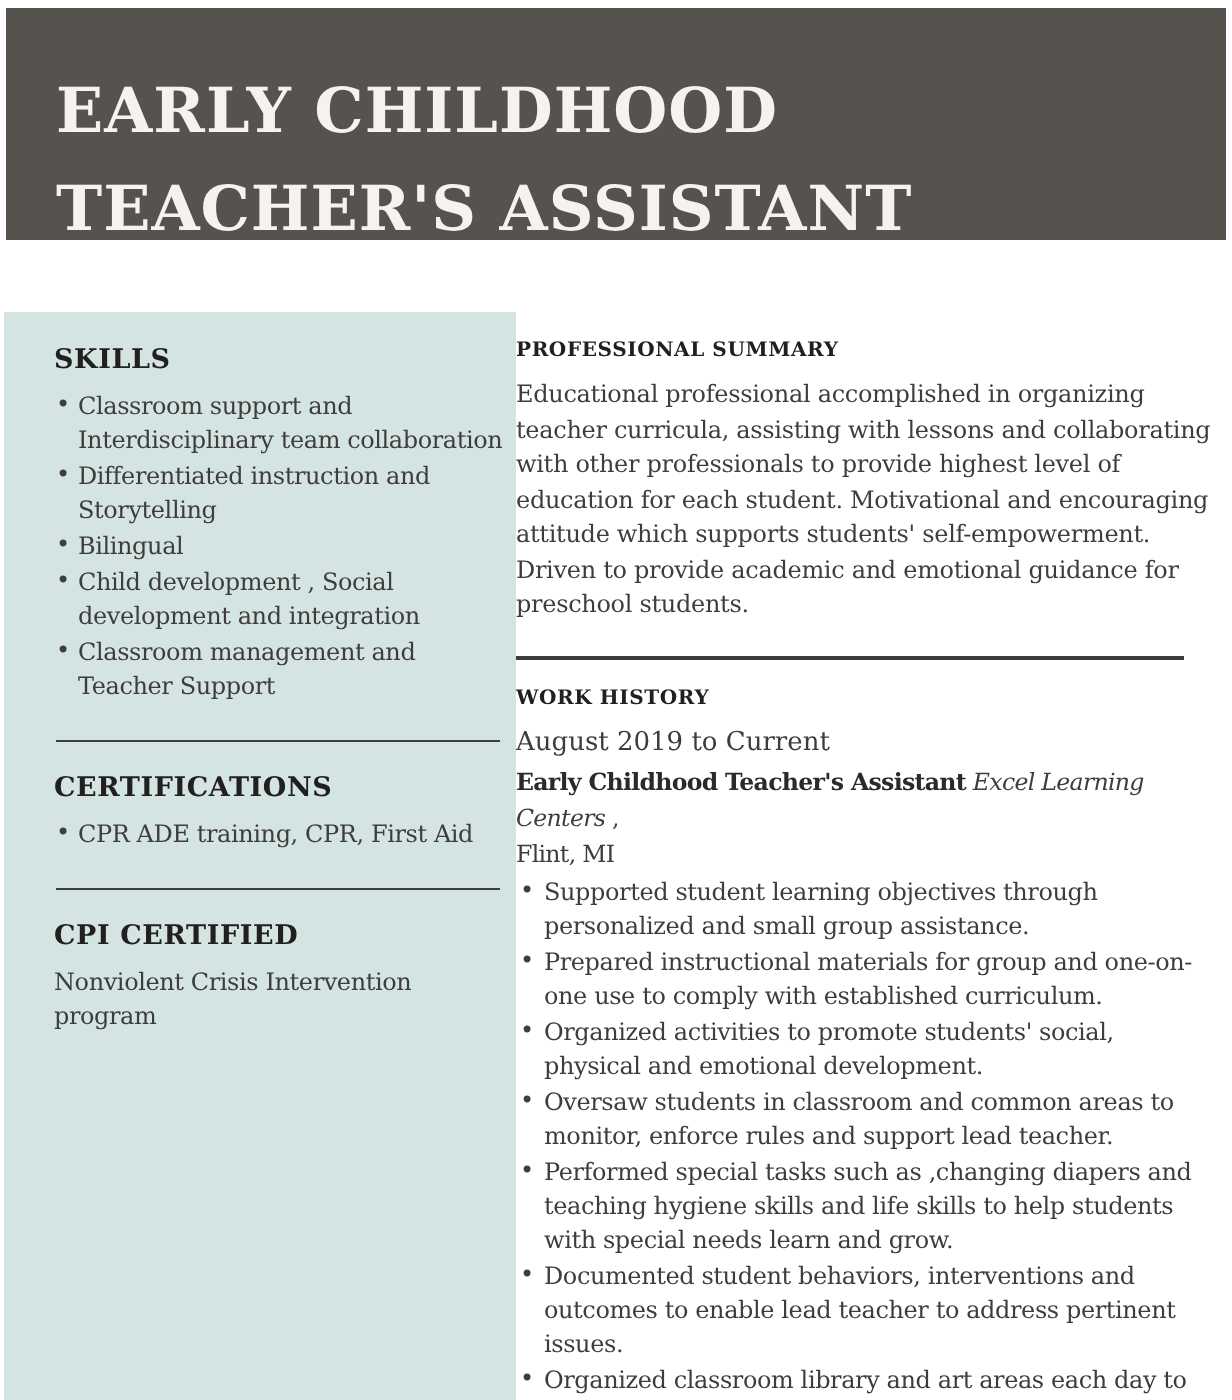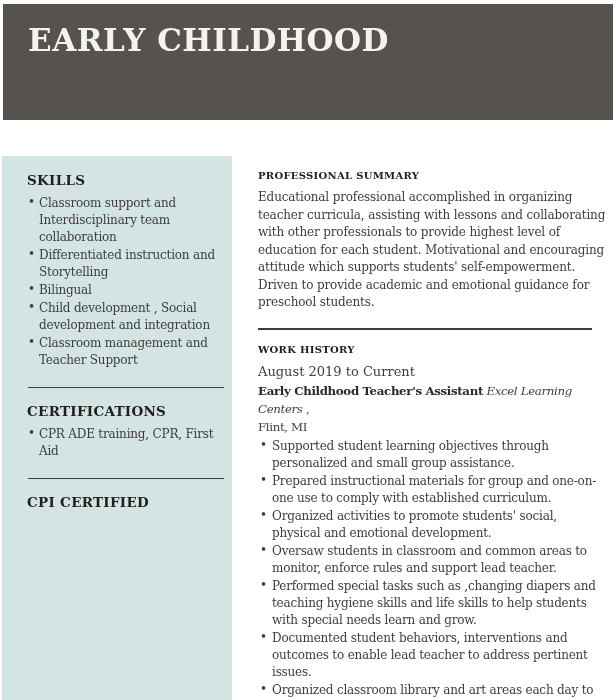--- a/index.html
+++ b/index.html
@@ -17,33 +17,33 @@
     background:#ffffff;
     font-family:"DejaVu Serif","Liberation Serif",serif;
     color:var(--body-text);
   }
   .page{position:absolute;inset:0;}
 
   
   .header{
     position:absolute;left:3px;right:3px;top:4px;height:116px;
     background:var(--header-bg);
-    padding:12px 20px 0 25px;
+    padding:28px 20px 0 25px;
   }
   .title{
     color:var(--header-text);
     font-weight:bold;
     font-size:31px;
     line-height:49px;
     letter-spacing:0.5px;
   }
 
   
   .sidebar{
-    position:absolute;left:2px;top:156px;width:230px;height:544px;
+    position:absolute;left:2px;top:156px;width:256px;height:544px;
     background:var(--sidebar-bg);
     padding:16px 4px 0 25px;
   }
   .side-heading{
     font-size:13.5px;font-weight:bold;color:var(--heading-text);
     letter-spacing:0.3px;margin:0 0 7px 0;
   }
   .blist{
     list-style:none;margin:0;padding:0;
     font-size:12px;line-height:17px;letter-spacing:-0.2px;
@@ -89,20 +89,21 @@
   .work-list li::before{left:2px;}
 </style>
 </head>
 <body>
 
 <div class="page">
 
   <div class="header">
     <div class="title">
       <div>EARLY CHILDHOOD</div>
+      <div>TEACHER'S ASSISTANT</div>
     </div>
   </div>
 
   <div class="sidebar">
 
     <div class="side-heading">SKILLS</div>
     <ul class="blist">
       <li>Classroom support and Interdisciplinary team collaboration</li>
       <li>Differentiated instruction and Storytelling</li>
       <li>Bilingual</li>
@@ -113,20 +114,21 @@
     <hr class="side-divider">
 
     <div class="side-heading">CERTIFICATIONS</div>
     <ul class="blist">
       <li>CPR ADE training, CPR, First Aid</li>
     </ul>
 
     <hr class="side-divider">
 
     <div class="side-heading">CPI CERTIFIED</div>
+    <p class="side-text">Nonviolent Crisis Intervention program</p>
 
   </div>
 
   <div class="main">
 
     <div class="main-heading">PROFESSIONAL SUMMARY</div>
     <p class="summary-text">Educational professional accomplished in organizing teacher curricula, assisting with lessons and collaborating with other professionals to provide highest level of education for each student. Motivational and encouraging attitude which supports students' self-empowerment. Driven to provide academic and emotional guidance for preschool students.</p>
 
     <hr class="main-divider">
 

